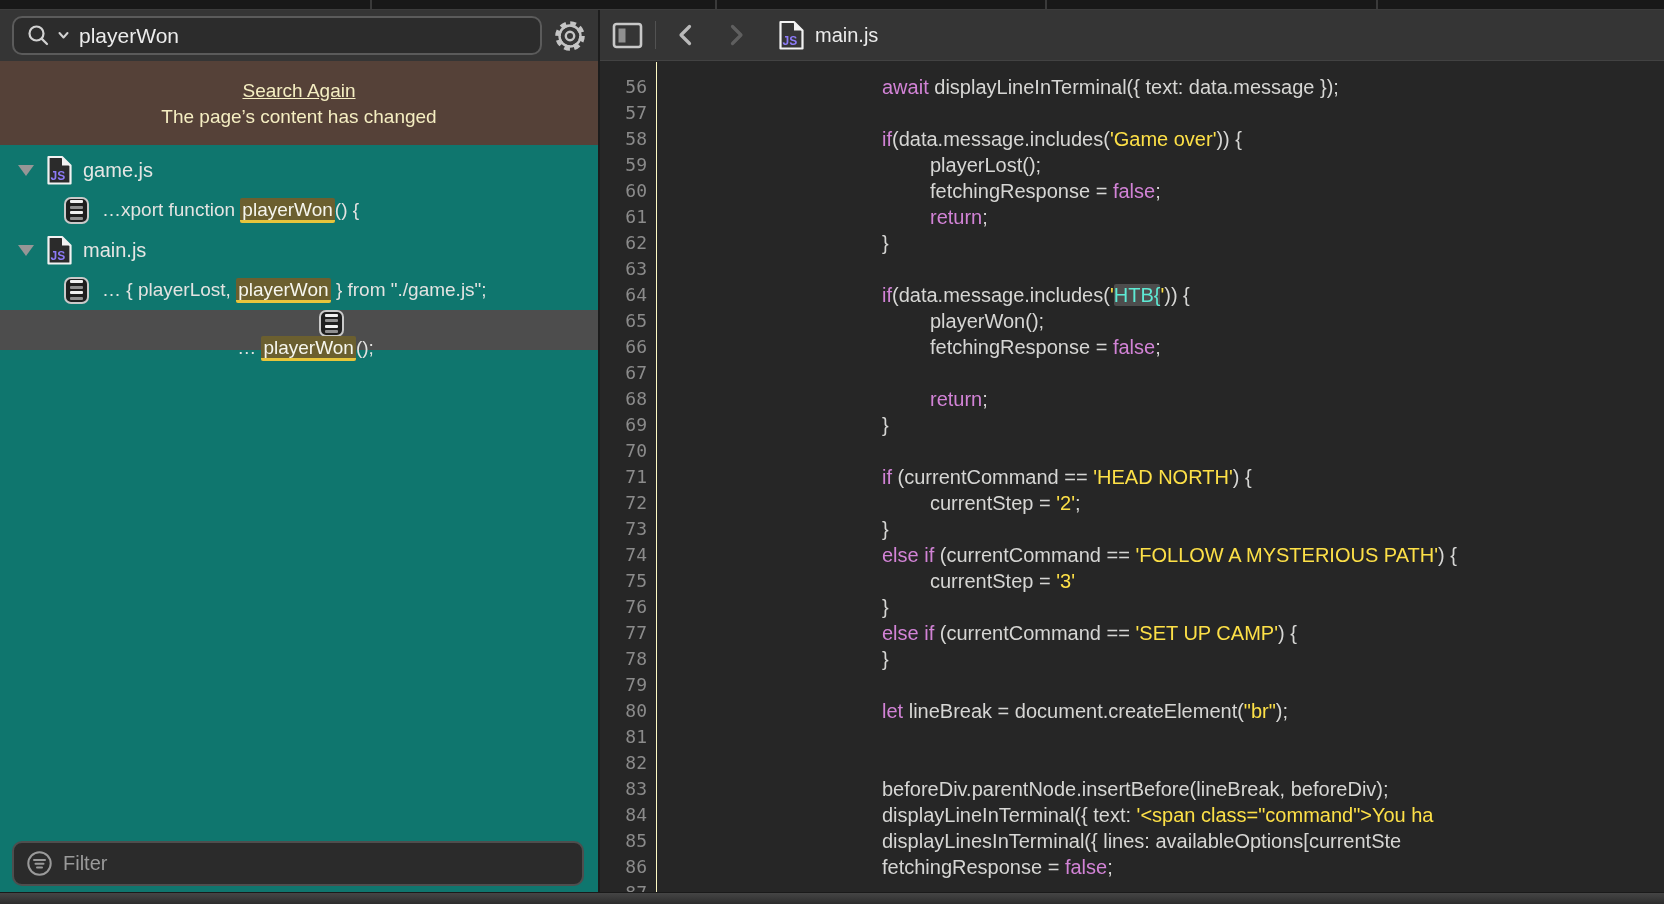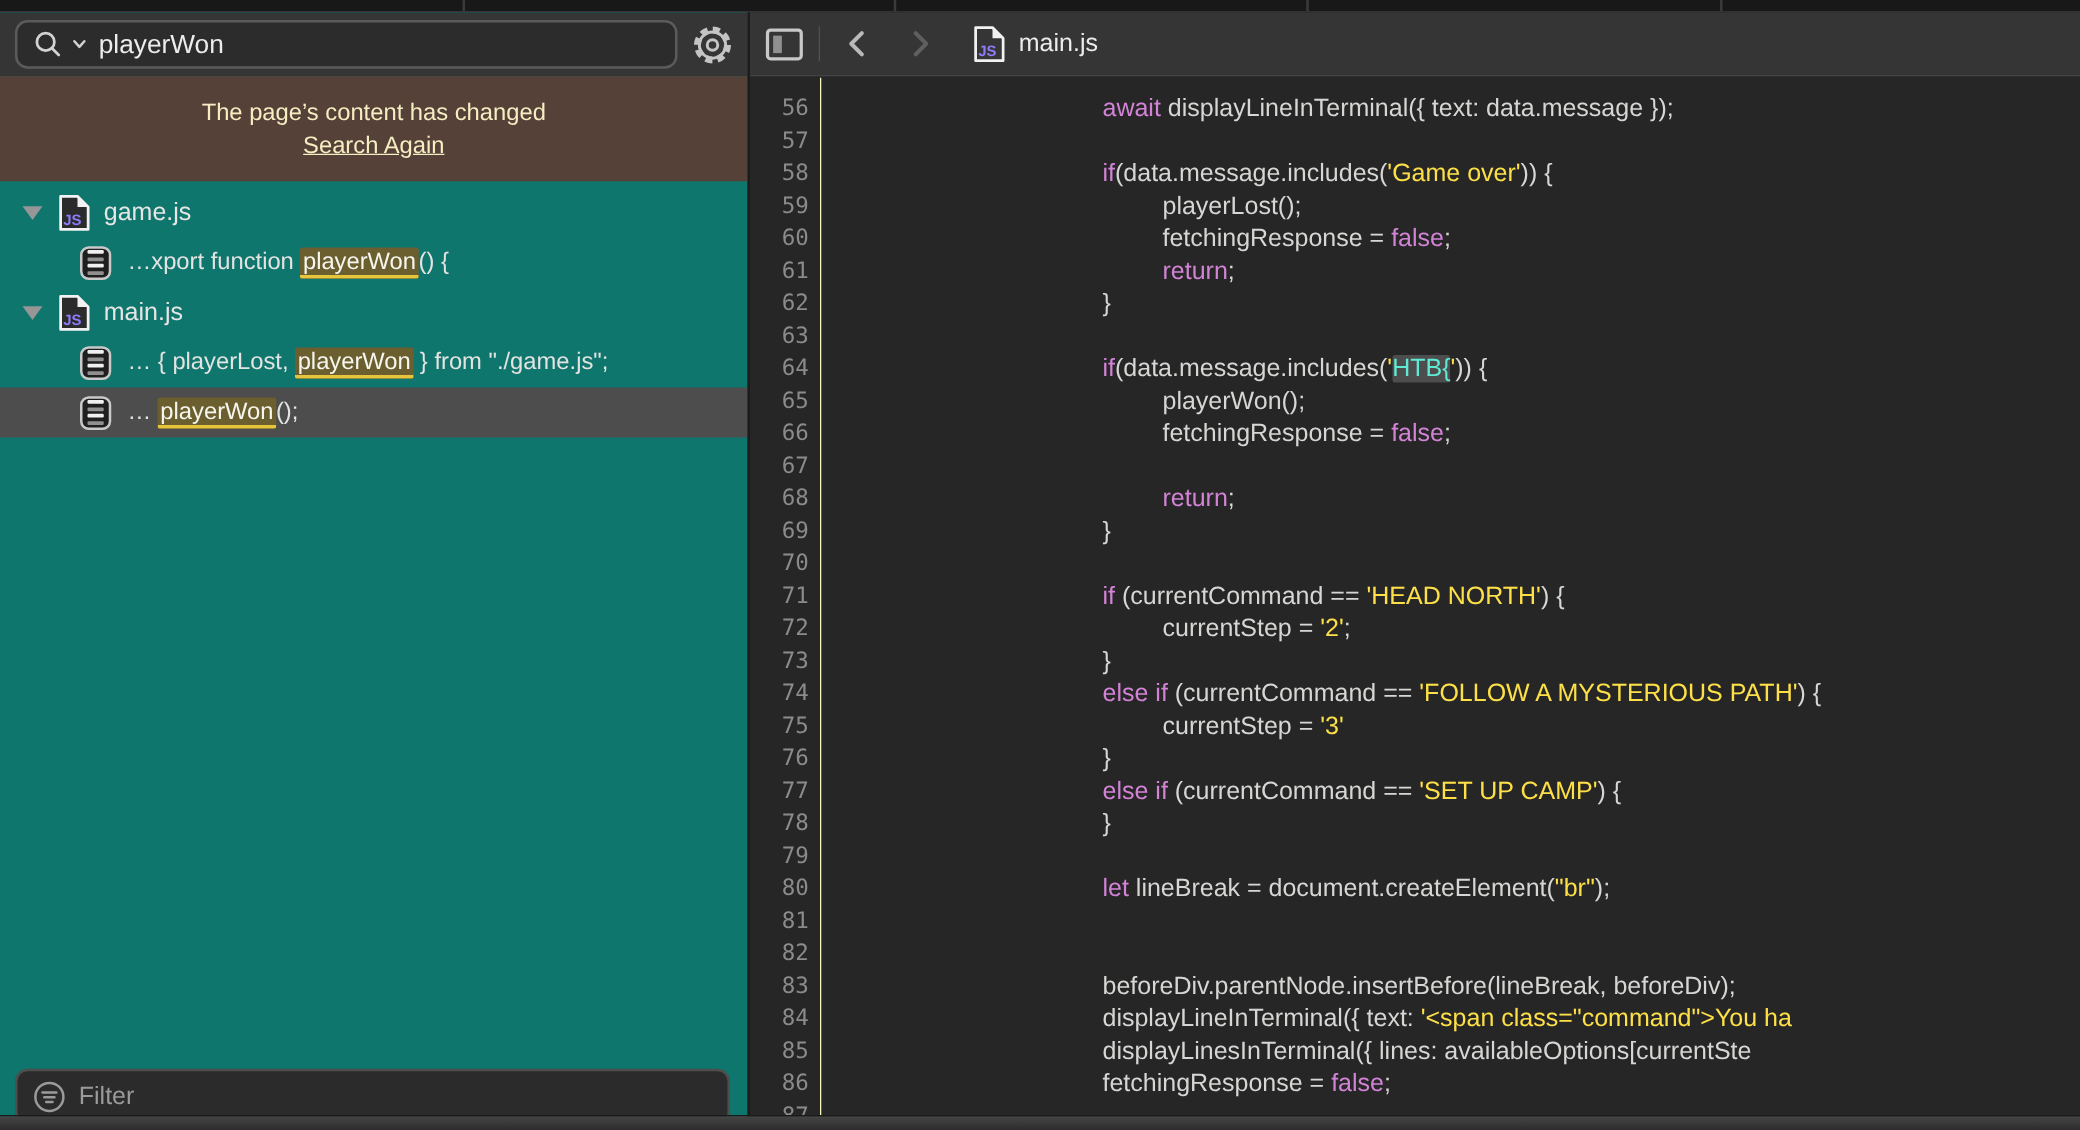--- a/index.html
+++ b/index.html
@@ -22,35 +22,35 @@
     border-radius:10px; background:#2c2c2c; display:flex; align-items:center; padding:0 12px; gap:6px; }
   .search-text { color:#ececec; font-size:21px; margin-left:4px; }
   .gear-btn { margin-left:9px; display:flex; align-items:center; }
 
   .banner { height:84px; background:#554138; text-align:center; color:#f5eec2;
     font-size:19px; padding-top:17px; line-height:26px; }
   .banner a { color:#f5eec2; text-decoration:underline; cursor:pointer; }
 
   .tree { padding-top:5px; }
   .t-row { height:40px; display:flex; align-items:center; color:#e6e6e4; font-size:20px; }
-  .t-row.selected { background:#4d4d4d; }
+  .t-row.selected { background:#4d4d4d;flex-direction:column; }
   .disc { width:0; height:0; border-left:8px solid transparent; border-right:8px solid transparent;
     border-top:11px solid #969696; margin-left:18px; }
   .jsicon { margin-left:12px; flex:0 0 auto; }
   .t-row .flabel { margin-left:10px; }
   .match-icon { margin-left:64px; width:25px; height:27px; border:2.5px solid #c9c9c9; border-radius:7px;
     background:#1f1f1f; display:flex; flex-direction:column; justify-content:center; align-items:center; gap:2.5px; flex:0 0 auto; }
   .match-icon i { display:block; width:13px; height:3px; border-radius:1px; }
   .match-icon i:nth-child(odd) { background:#f0f0f0; }
   .match-icon i:nth-child(even) { background:#909090; }
   .mtext { margin-left:13px; font-size:19px; color:#e3e3e1; white-space:pre; }
   .hl-match { background:#6b5f2f; border-bottom:3px solid #e6c53c; color:#f6f6ee;
     padding:1px 2px 0 2px; border-radius:2px; }
 
-  .filter-field { position:absolute; left:12px; width:572px; height:45px; bottom:4px;
+  .filter-field { position:absolute; left:12px; width:572px; height:45px; bottom:18px;
     border:2px solid #4e4e4e; border-radius:10px; background:#2b2b2b;
     display:flex; align-items:center; padding:0 12px; gap:10px; }
   .filter-ph { color:#9a9a9a; font-size:20px; }
 
   
   .v-divider { position:absolute; left:598px; top:10px; width:2px; bottom:0; background:#1c1c1c; }
 
   
   .editor { position:absolute; left:600px; top:10px; right:0; bottom:0; background:#262626; }
   .editor-header { height:51px; background:#353535; border-bottom:1px solid #424242;
@@ -107,22 +107,22 @@
       <div class="gear-btn">
         <svg width="38" height="38" viewBox="0 0 38 38">
           <circle cx="19" cy="19" r="12" fill="none" stroke="#c4c4c4" stroke-width="5.6" stroke-dasharray="5.4 4.0"></circle>
           <circle cx="19" cy="19" r="10.5" fill="none" stroke="#c4c4c4" stroke-width="2.4"></circle>
           <circle cx="19" cy="19" r="4.2" fill="none" stroke="#c4c4c4" stroke-width="2.4"></circle>
         </svg>
       </div>
     </div>
 
     <div class="banner">
+      <div><a>Search Again</a></div>
       <div>The page’s content has changed</div>
-      <div><a>Search Again</a></div>
     </div>
 
     <div class="tree" id="results-tree">
         <div class="t-row">
           <span class="disc"></span>
           <svg width="27" height="31" viewBox="0 0 27 31" class="jsicon">
             <path d="M2.5 2 h13.5 l8.5 8.5 v18 h-22 z" fill="#2b2b2b" stroke="#f2f2f2" stroke-width="2.2" stroke-linejoin="round"></path>
             <path d="M16 2 v8.5 h8.5 z" fill="#f2f2f2"></path>
             <text x="4.5" y="25" font-size="12" font-weight="bold" fill="#8d7bf7" font-family="Liberation Sans, sans-serif">JS</text>
           </svg>

